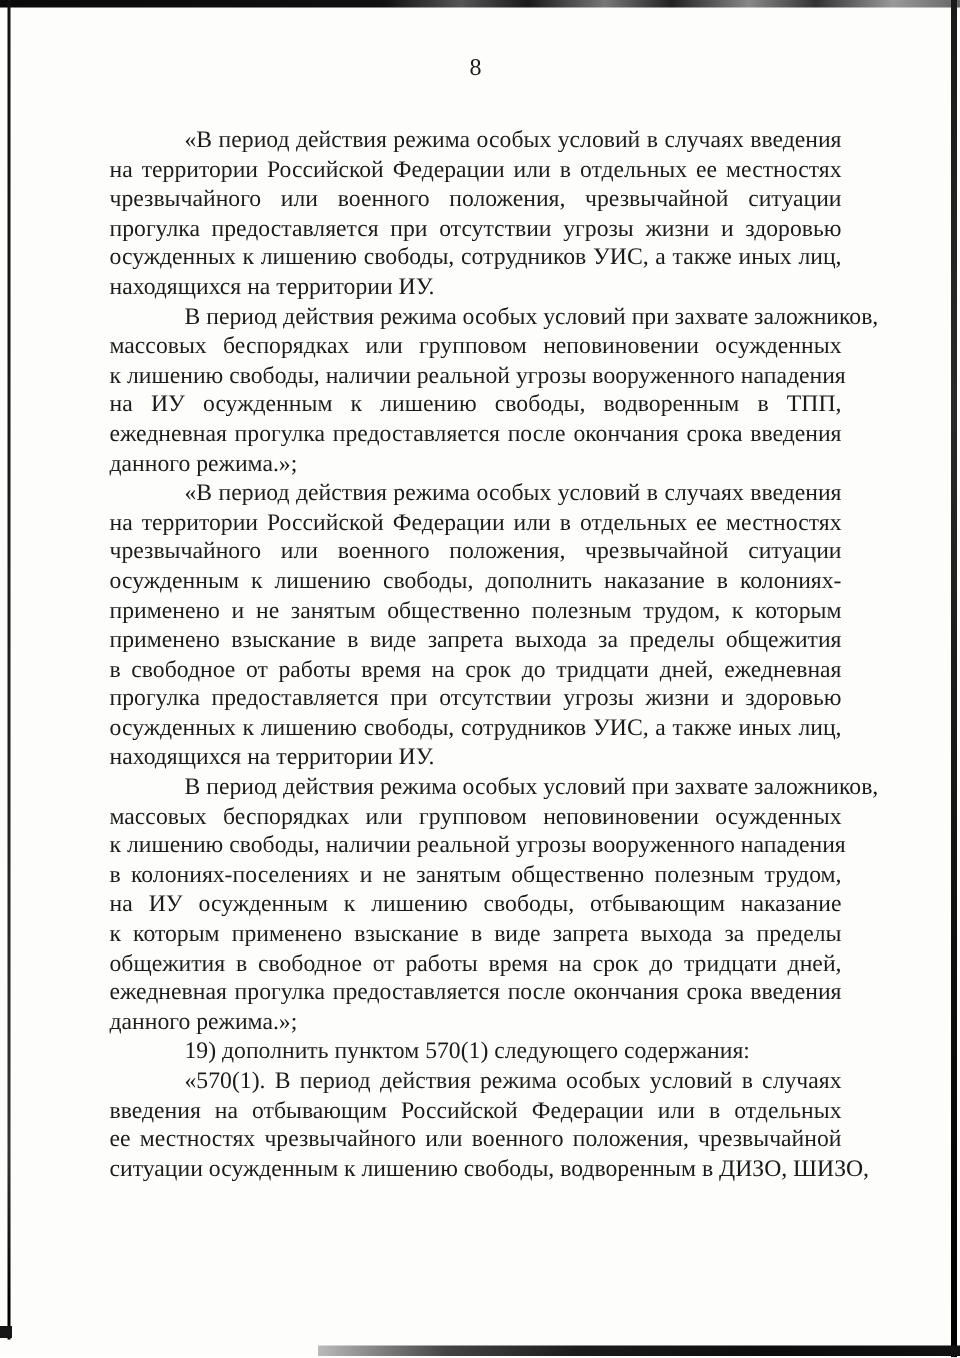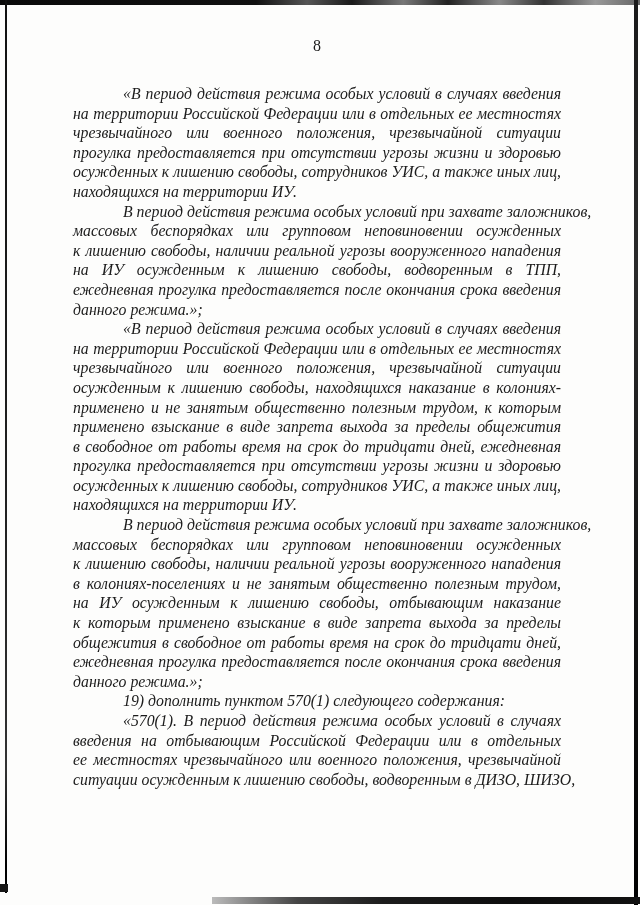--- a/index.html
+++ b/index.html
@@ -58,21 +58,20 @@
     width: 488px;
     text-align: center;
     font-size: 16px;
   }
   .text-block {
     position: absolute;
     left: 73px; top: 84px;
     width: 488px;
     font-size: 15.8px;
     line-height: 19.6px;
-    font-style: italic;
   }
   .line {
     text-align: justify;
     text-align-last: justify;
     white-space: nowrap;
   }
   .line.last {
     text-align-last: left;
   }
   .line.first {
@@ -100,21 +99,21 @@
       <div class="line last">находящихся на территории ИУ.</div>
       <div class="line first">В период действия режима особых условий при захвате заложников,</div>
       <div class="line">массовых беспорядках или групповом неповиновении осужденных</div>
       <div class="line">к лишению свободы, наличии реальной угрозы вооруженного нападения</div>
       <div class="line">на ИУ осужденным к лишению свободы, водворенным в ТПП,</div>
       <div class="line">ежедневная прогулка предоставляется после окончания срока введения</div>
       <div class="line last">данного режима.»;</div>
       <div class="line first">«В период действия режима особых условий в случаях введения</div>
       <div class="line">на территории Российской Федерации или в отдельных ее местностях</div>
       <div class="line">чрезвычайного или военного положения, чрезвычайной ситуации</div>
-      <div class="line">осужденным к лишению свободы, находящихся наказание в колониях-</div>
+      <div class="line">осужденным к лишению свободы, дополнить наказание в колониях-</div>
       <div class="line">применено и не занятым общественно полезным трудом, к которым</div>
       <div class="line">применено взыскание в виде запрета выхода за пределы общежития</div>
       <div class="line">в свободное от работы время на срок до тридцати дней, ежедневная</div>
       <div class="line">прогулка предоставляется при отсутствии угрозы жизни и здоровью</div>
       <div class="line">осужденных к лишению свободы, сотрудников УИС, а также иных лиц,</div>
       <div class="line last">находящихся на территории ИУ.</div>
       <div class="line first">В период действия режима особых условий при захвате заложников,</div>
       <div class="line">массовых беспорядках или групповом неповиновении осужденных</div>
       <div class="line">к лишению свободы, наличии реальной угрозы вооруженного нападения</div>
       <div class="line">в колониях-поселениях и не занятым общественно полезным трудом,</div>

